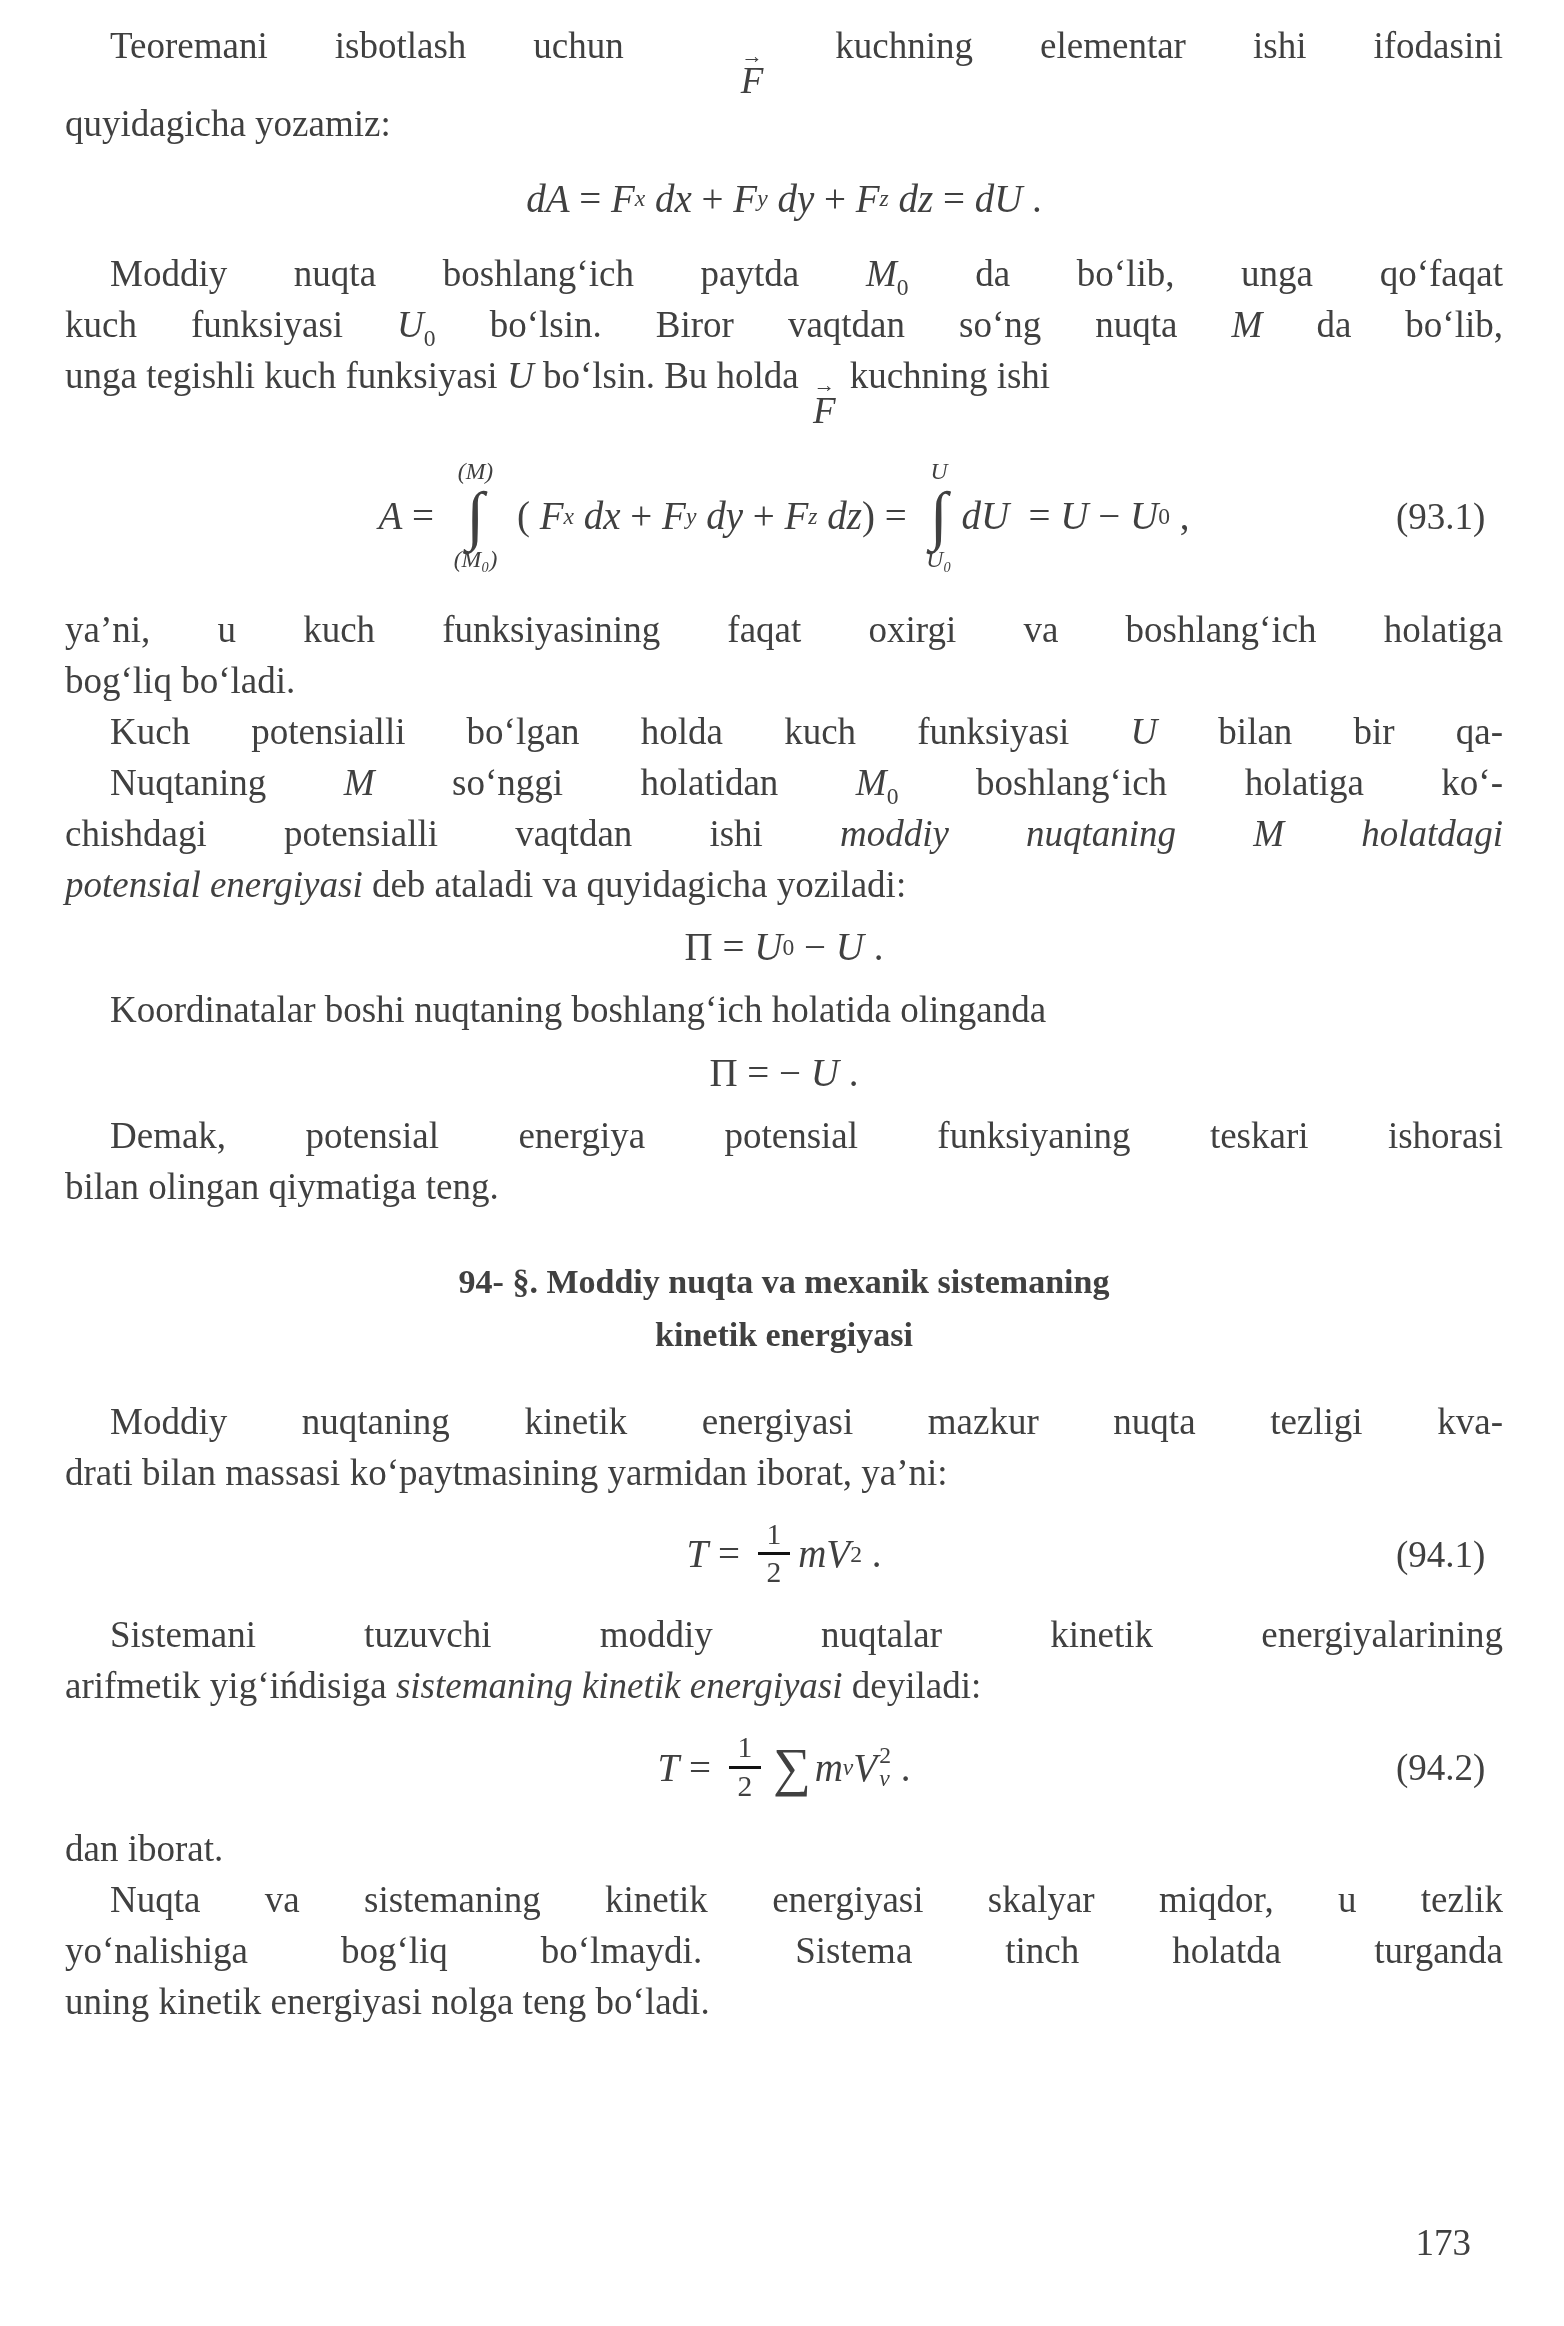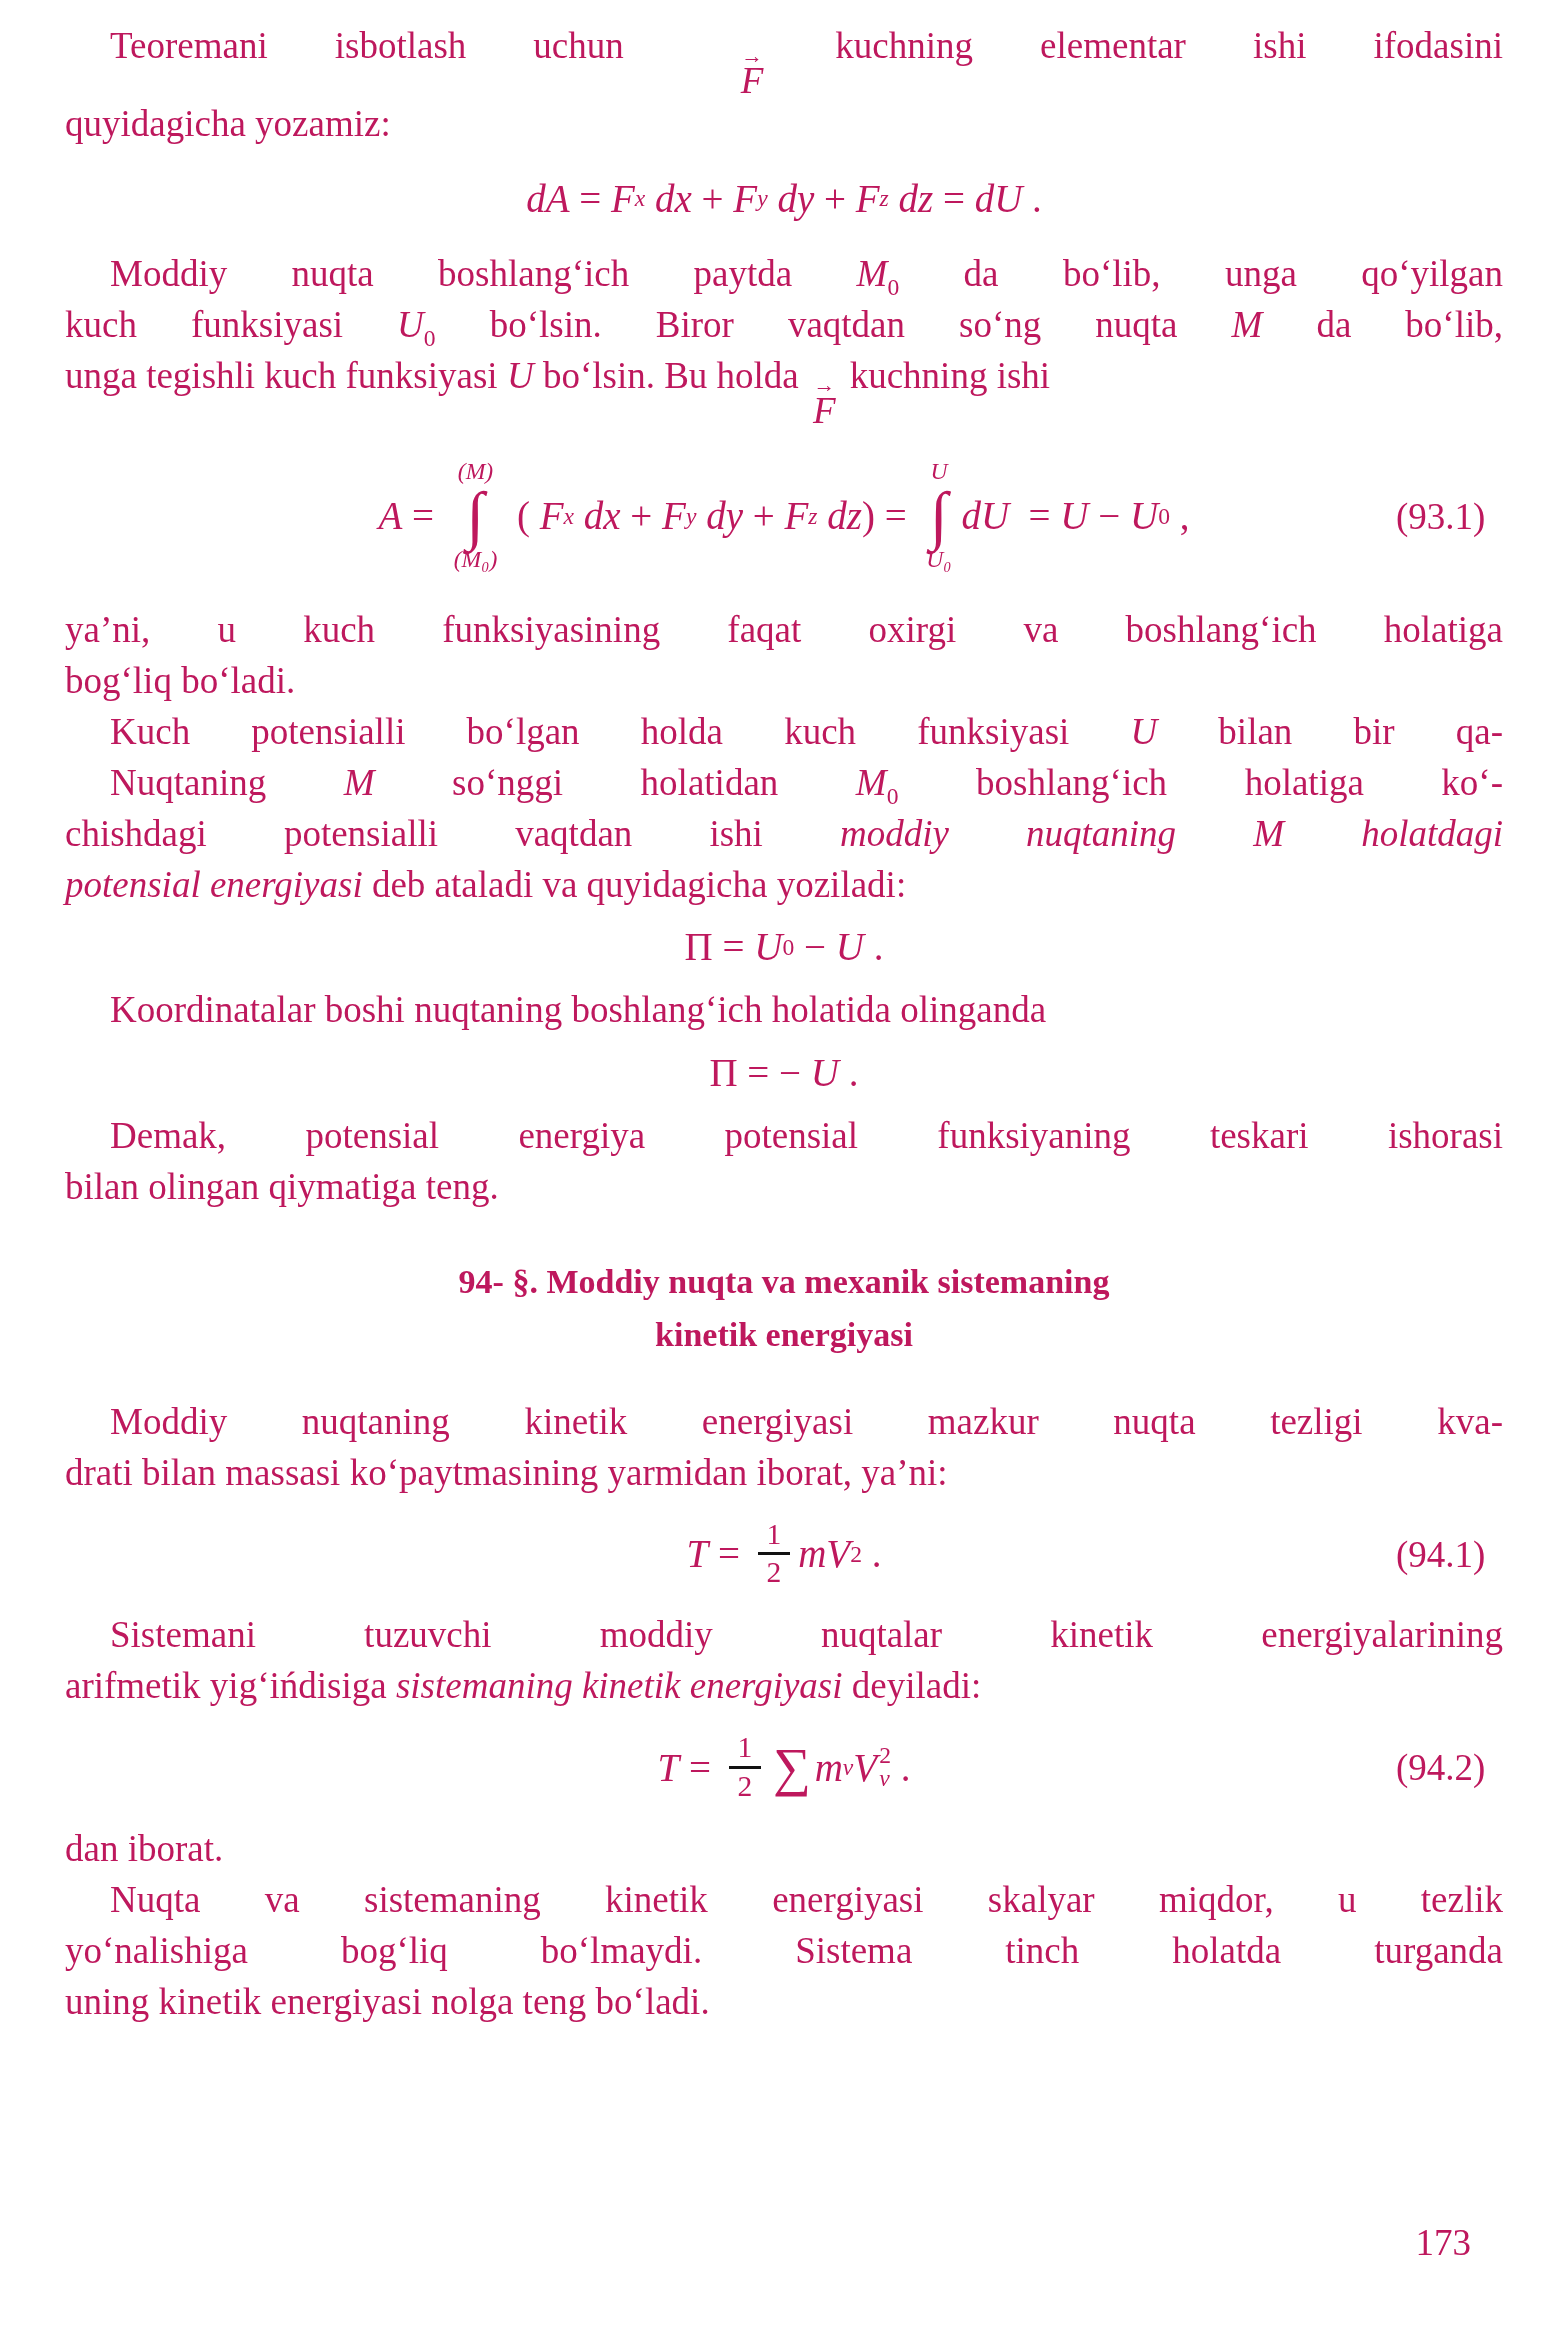--- a/index.html
+++ b/index.html
@@ -1,21 +1,21 @@
 <!DOCTYPE html>
 <html><head>
 <meta charset="utf-8">
 <style>
   html,body{margin:0;padding:0;background:#e8e8e8;}
   .page{
     position:relative;
     width:1564px;height:2327px;
     margin:0 auto;
     background:#ffffff;
-    color:#be185d;
+    color:#404040;
     font-family:"Liberation Serif","DejaVu Serif",serif;
     font-size:37px;line-height:51px;
     box-sizing:border-box;
     padding:19.7px 61px 0 65px;
     overflow:hidden;
   }
   .para{text-align:justify;}
   .line{text-align:justify;text-align-last:justify;white-space:nowrap;}
   .line.last{text-align-last:left;}
   .line.indent{text-indent:45px;}
@@ -53,21 +53,21 @@
   <main>
       <div class="para">
         <div class="line indent"><span class="sg-n">Teoremani isbotlash uchun </span><span class="sg-vec">
             <span class="vec-arrow">→</span>
             <span class="vec-base sg-i">F</span>
           </span><span class="sg-n"> kuchning elementar ishi ifodasini</span></div>
         <div class="line last"><span class="sg-n">quyidagicha yozamiz:</span></div>
       </div>
       <div class="eq"><span class="eq-body"><span class="sg-i">dA</span><span class="sg-n"> = </span><span class="sg-i">F</span><sub class="sg-sub sg-i">x</sub><span class="sg-i"> dx</span><span class="sg-n"> + </span><span class="sg-i">F</span><sub class="sg-sub sg-i">y</sub><span class="sg-i"> dy</span><span class="sg-n"> + </span><span class="sg-i">F</span><sub class="sg-sub sg-i">z</sub><span class="sg-i"> dz</span><span class="sg-n"> = </span><span class="sg-i">dU</span><span class="sg-n"> .</span></span></div>
       <div class="para">
-        <div class="line indent"><span class="sg-n">Moddiy nuqta boshlang‘ich paytda </span><span class="sg-i">M</span><sub class="sg-sub">0</sub><span class="sg-n"> da bo‘lib, unga qo‘yilgan</span></div>
+        <div class="line indent"><span class="sg-n">Moddiy nuqta boshlang‘ich paytda </span><span class="sg-i">M</span><sub class="sg-sub">0</sub><span class="sg-n"> da bo‘lib, unga qo‘faqat</span></div>
         <div class="line"><span class="sg-n">kuch funksiyasi </span><span class="sg-i">U</span><sub class="sg-sub">0</sub><span class="sg-n"> bo‘lsin. Biror vaqtdan so‘ng nuqta </span><span class="sg-i">M</span><span class="sg-n"> da bo‘lib,</span></div>
         <div class="line last"><span class="sg-n">unga tegishli kuch funksiyasi </span><span class="sg-i">U</span><span class="sg-n"> bo‘lsin. Bu holda </span><span class="sg-vec">
             <span class="vec-arrow">→</span>
             <span class="vec-base sg-i">F</span>
           </span><span class="sg-n"> kuchning ishi</span></div>
       </div>
       <div class="eq tall"><span class="eq-body"><span class="sg-i">A</span><span class="sg-n"> = </span><span class="sg-int"><span class="int-lim sg-i">(M)</span><span class="int-sign">∫</span><span class="int-lim sg-i">(M₀)</span></span><span class="sg-n"> ( </span><span class="sg-i">F</span><sub class="sg-sub sg-i">x</sub><span class="sg-i"> dx</span><span class="sg-n"> + </span><span class="sg-i">F</span><sub class="sg-sub sg-i">y</sub><span class="sg-i"> dy</span><span class="sg-n"> + </span><span class="sg-i">F</span><sub class="sg-sub sg-i">z</sub><span class="sg-i"> dz</span><span class="sg-n">) = </span><span class="sg-int"><span class="int-lim sg-i">U</span><span class="int-sign">∫</span><span class="int-lim sg-i">U₀</span></span><span class="sg-i">dU</span><span class="sg-n">  = </span><span class="sg-i">U</span><span class="sg-n"> − </span><span class="sg-i">U</span><sub class="sg-sub">0</sub><span class="sg-n"> ,</span></span><span class="eq-num">(93.1)</span></div>
       <div class="para">
         <div class="line"><span class="sg-n">ya’ni, u kuch funksiyasining faqat oxirgi va boshlang‘ich holatiga</span></div>
         <div class="line last"><span class="sg-n">bog‘liq bo‘ladi.</span></div>

